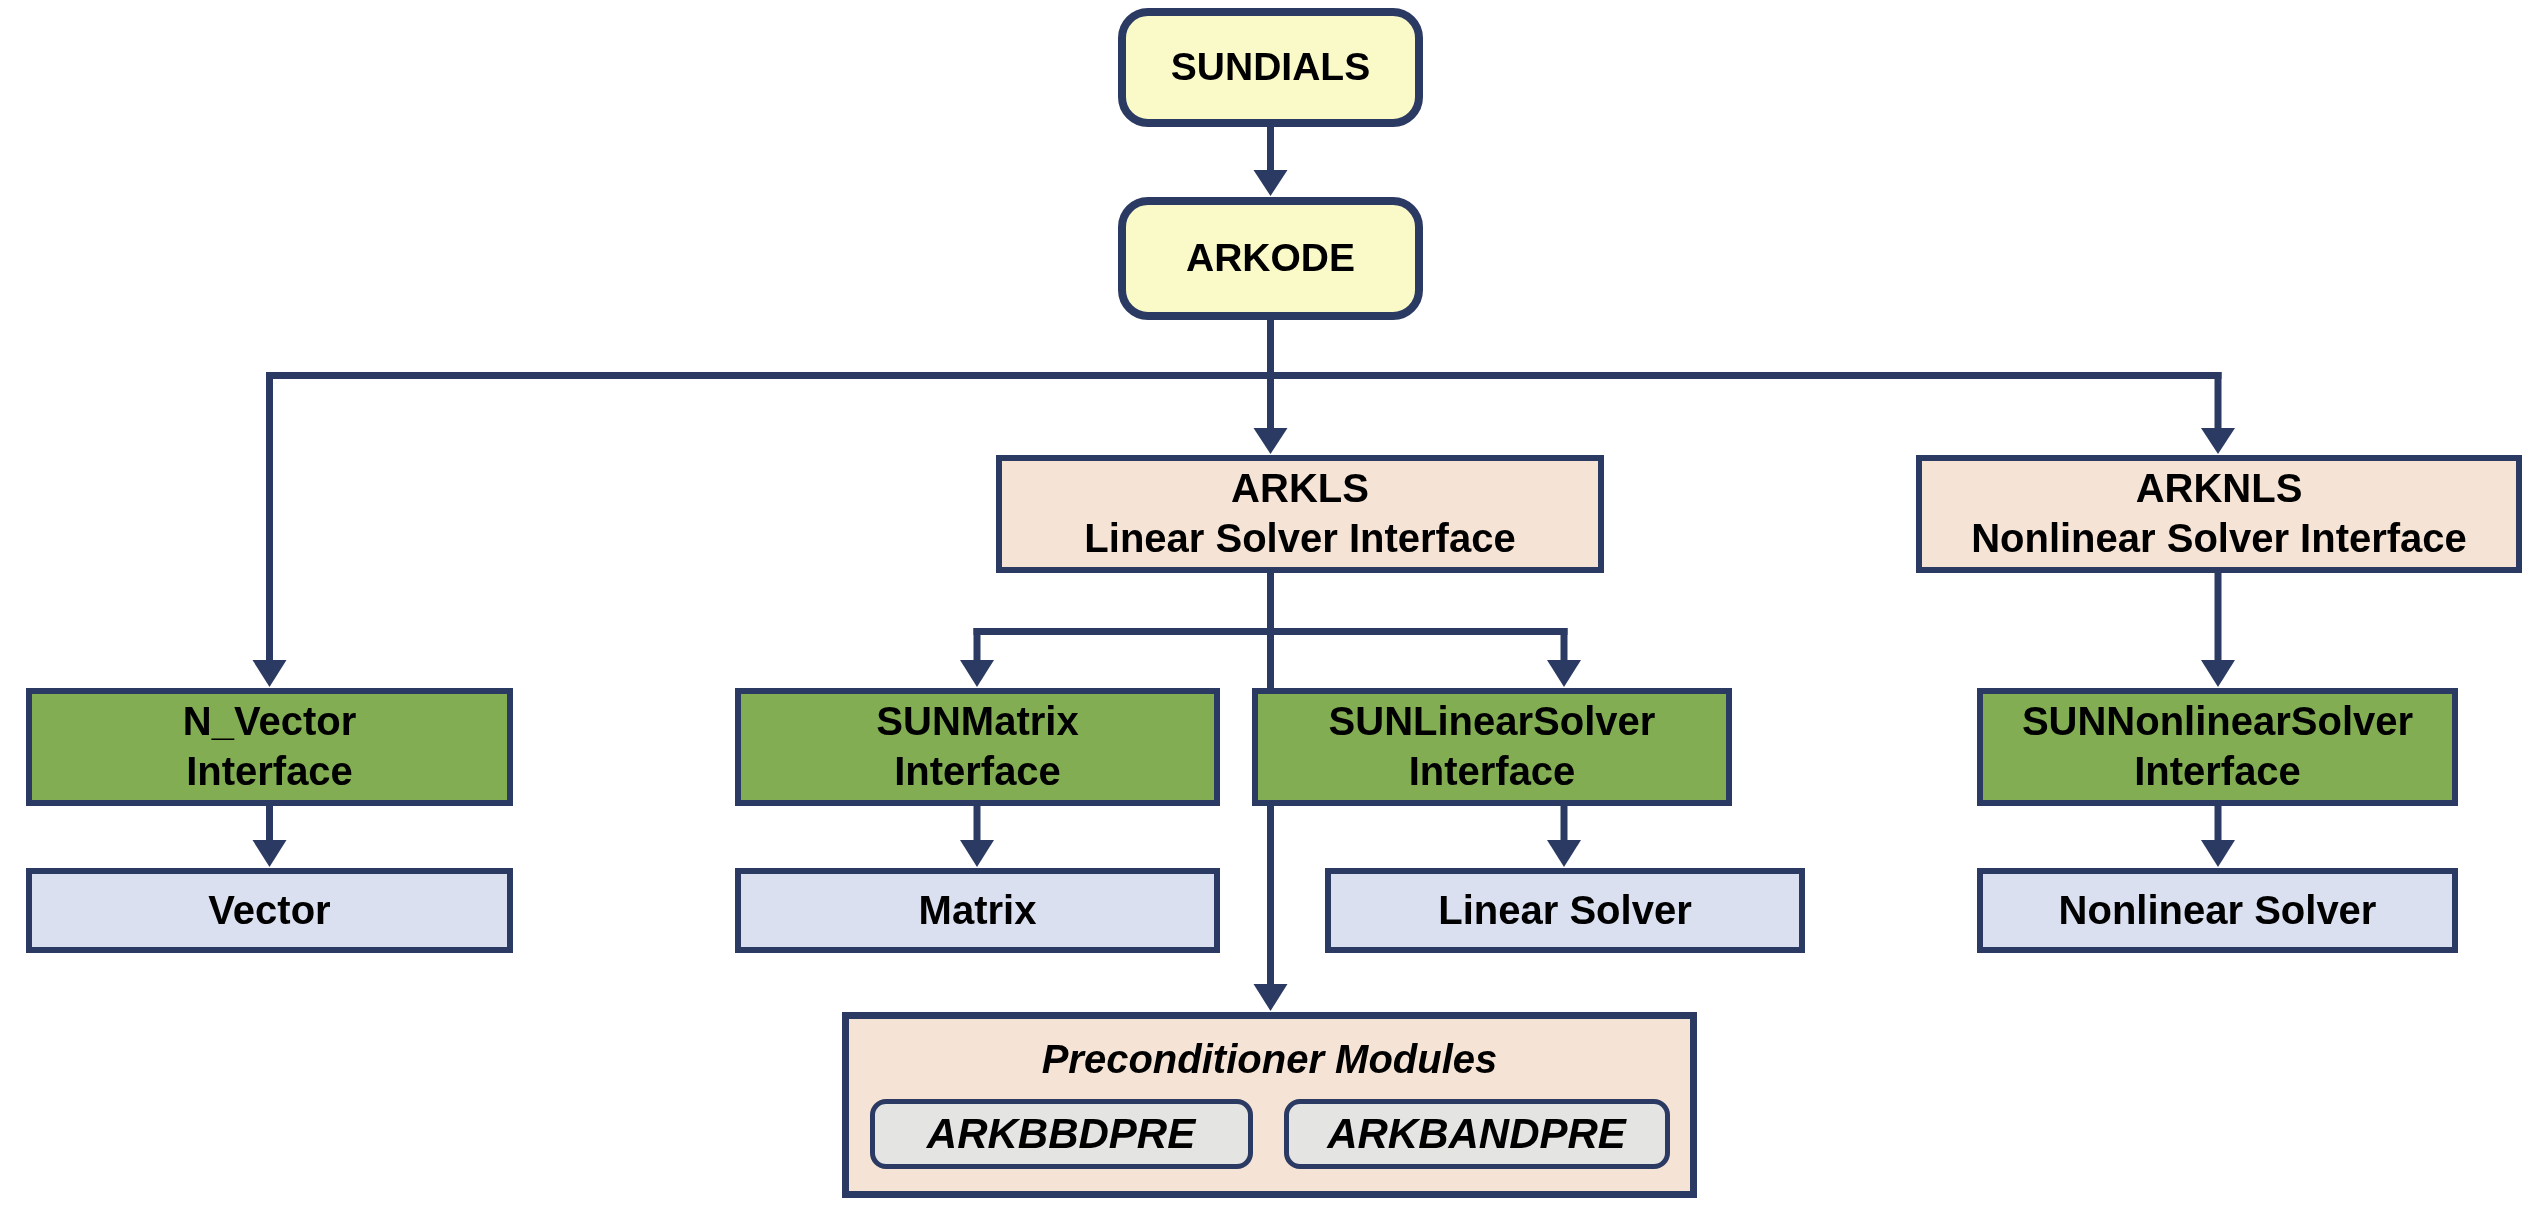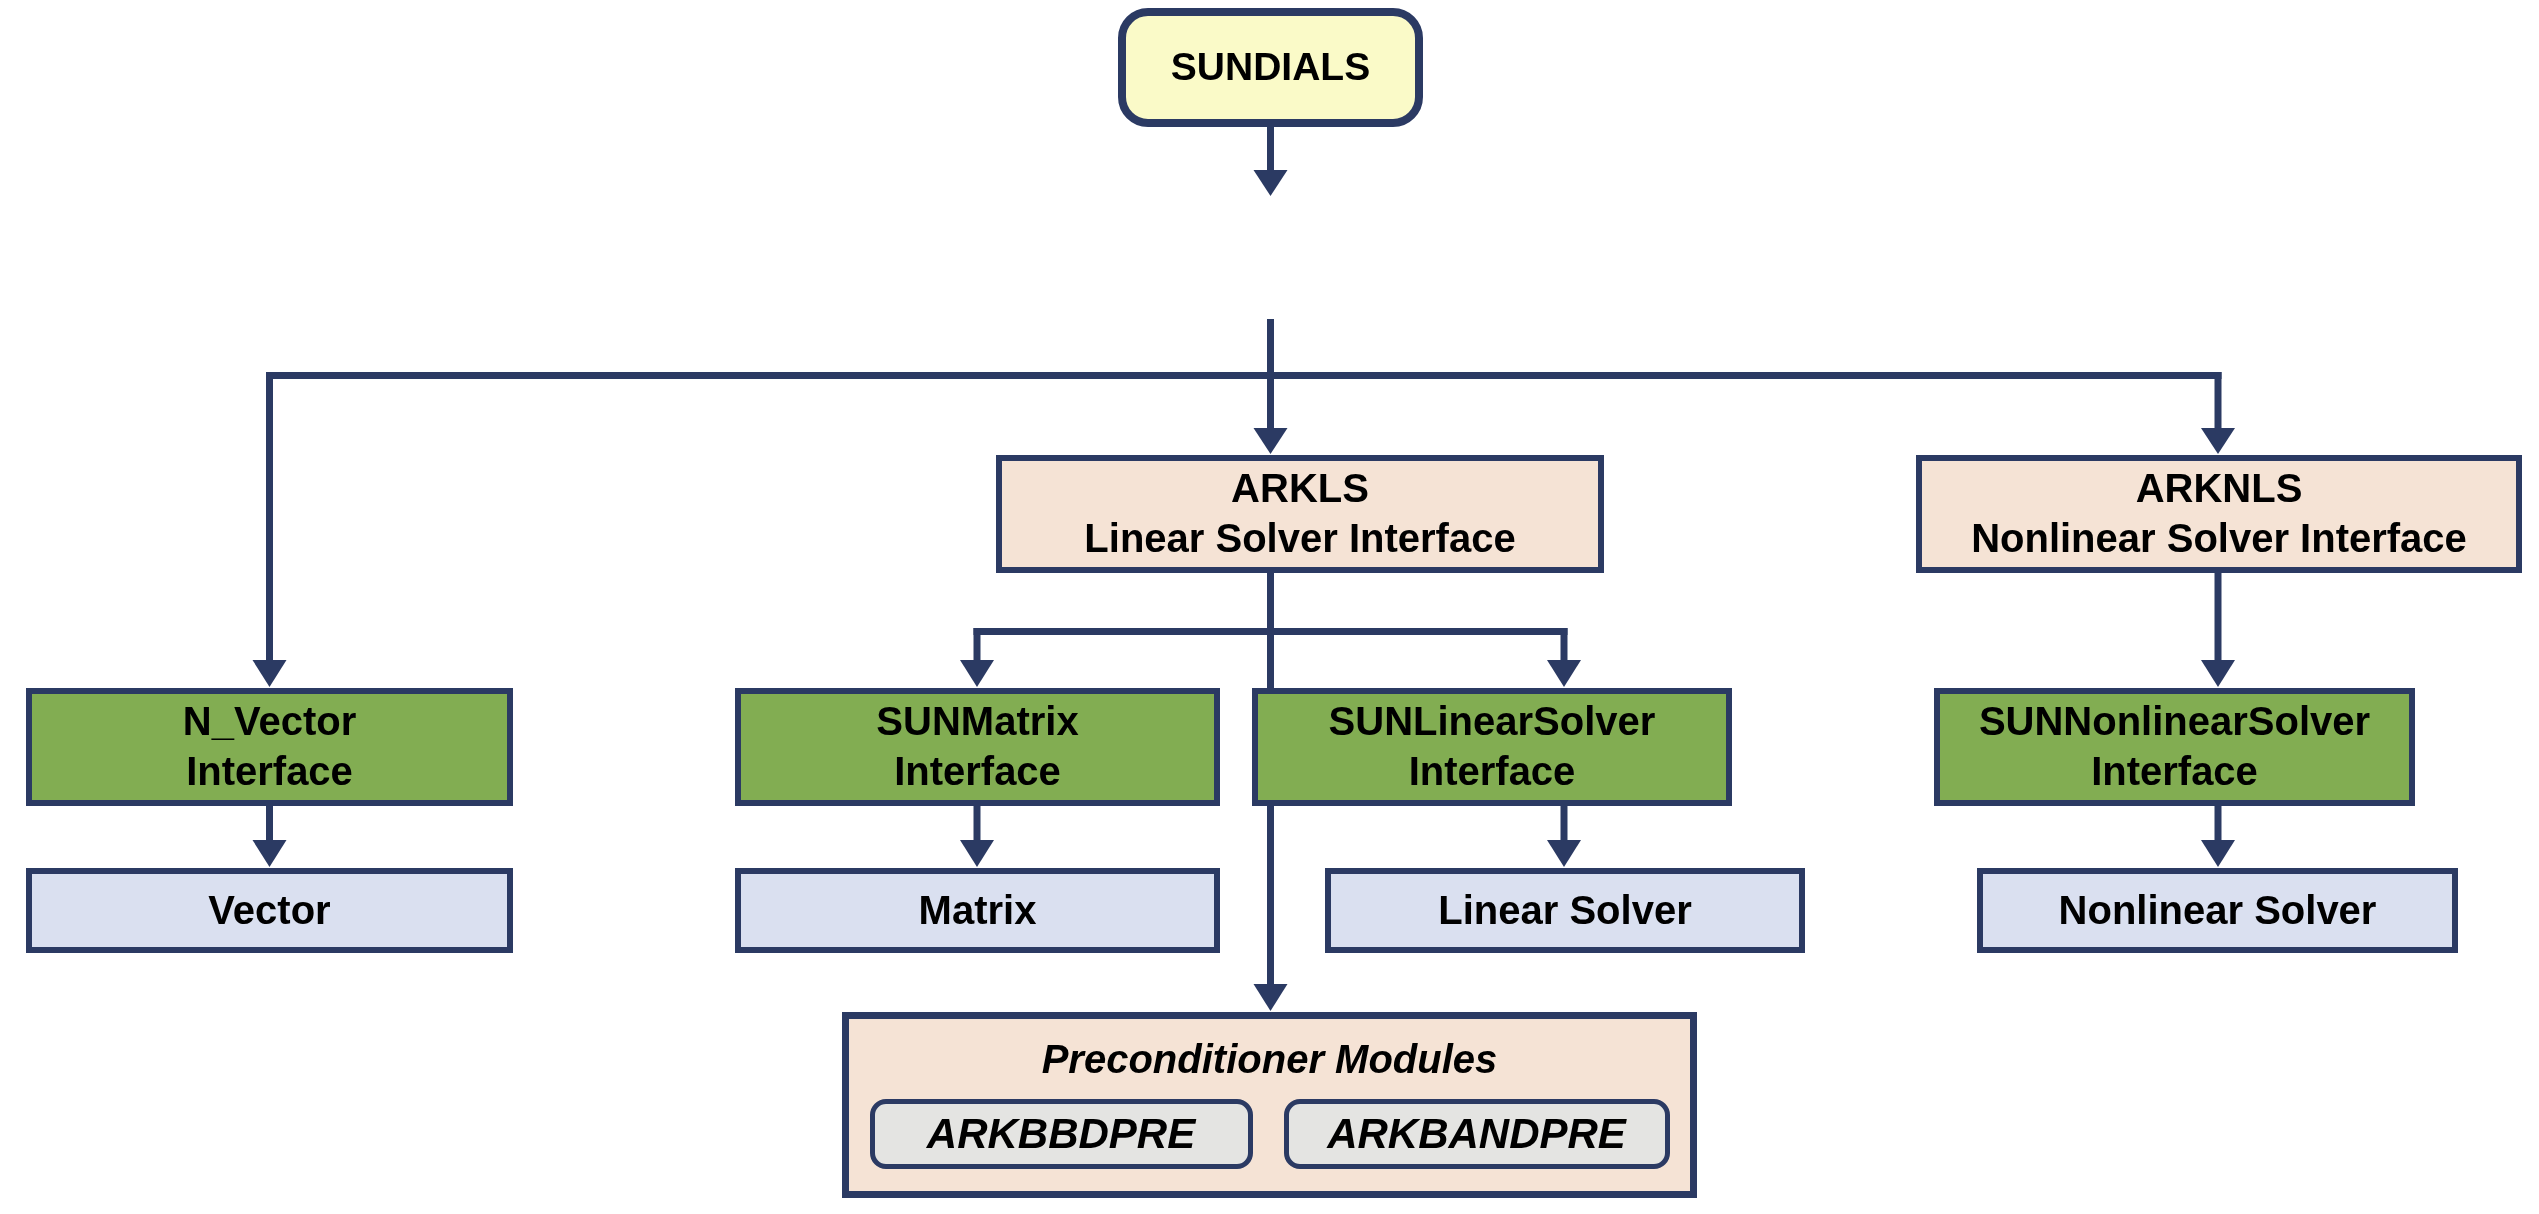--- a/index.html
+++ b/index.html
@@ -108,20 +108,23 @@
     <g>
       <path d="M2218 803 V843"></path>
         <polygon points="2201,840 2235,840 2218,867"></polygon>
     </g>
   </svg>
 
   <div class="node yellow" style="left:1118px;top:8px;width:305px;height:119px">
     <span>SUNDIALS</span>
   </div>
 
+  <div class="node yellow" style="left:1118px;top:197px;width:305px;height:123px">
+    <span>ARKODE</span>
+  </div>
 
   <div class="node peach" style="left:996px;top:455px;width:608px;height:118px">
     <span>ARKLS</span>
     <span>Linear Solver Interface</span>
   </div>
 
   <div class="node peach" style="left:1916px;top:455px;width:606px;height:118px">
     <span>ARKNLS</span>
     <span>Nonlinear Solver Interface</span>
   </div>
@@ -134,21 +137,21 @@
   <div class="node green" style="left:735px;top:688px;width:485px;height:118px">
     <span>SUNMatrix</span>
     <span>Interface</span>
   </div>
 
   <div class="node green" style="left:1252px;top:688px;width:480px;height:118px">
     <span>SUNLinearSolver</span>
     <span>Interface</span>
   </div>
 
-  <div class="node green" style="left:1934px;top:688px;width:481px;height:118px">
+  <div class="node green" style="left:1977px;top:688px;width:481px;height:118px">
     <span>SUNNonlinearSolver</span>
     <span>Interface</span>
   </div>
 
   <div class="node lavender" style="left:26px;top:868px;width:487px;height:85px">
     <span>Vector</span>
   </div>
 
   <div class="node lavender" style="left:735px;top:868px;width:485px;height:85px">
     <span>Matrix</span>

